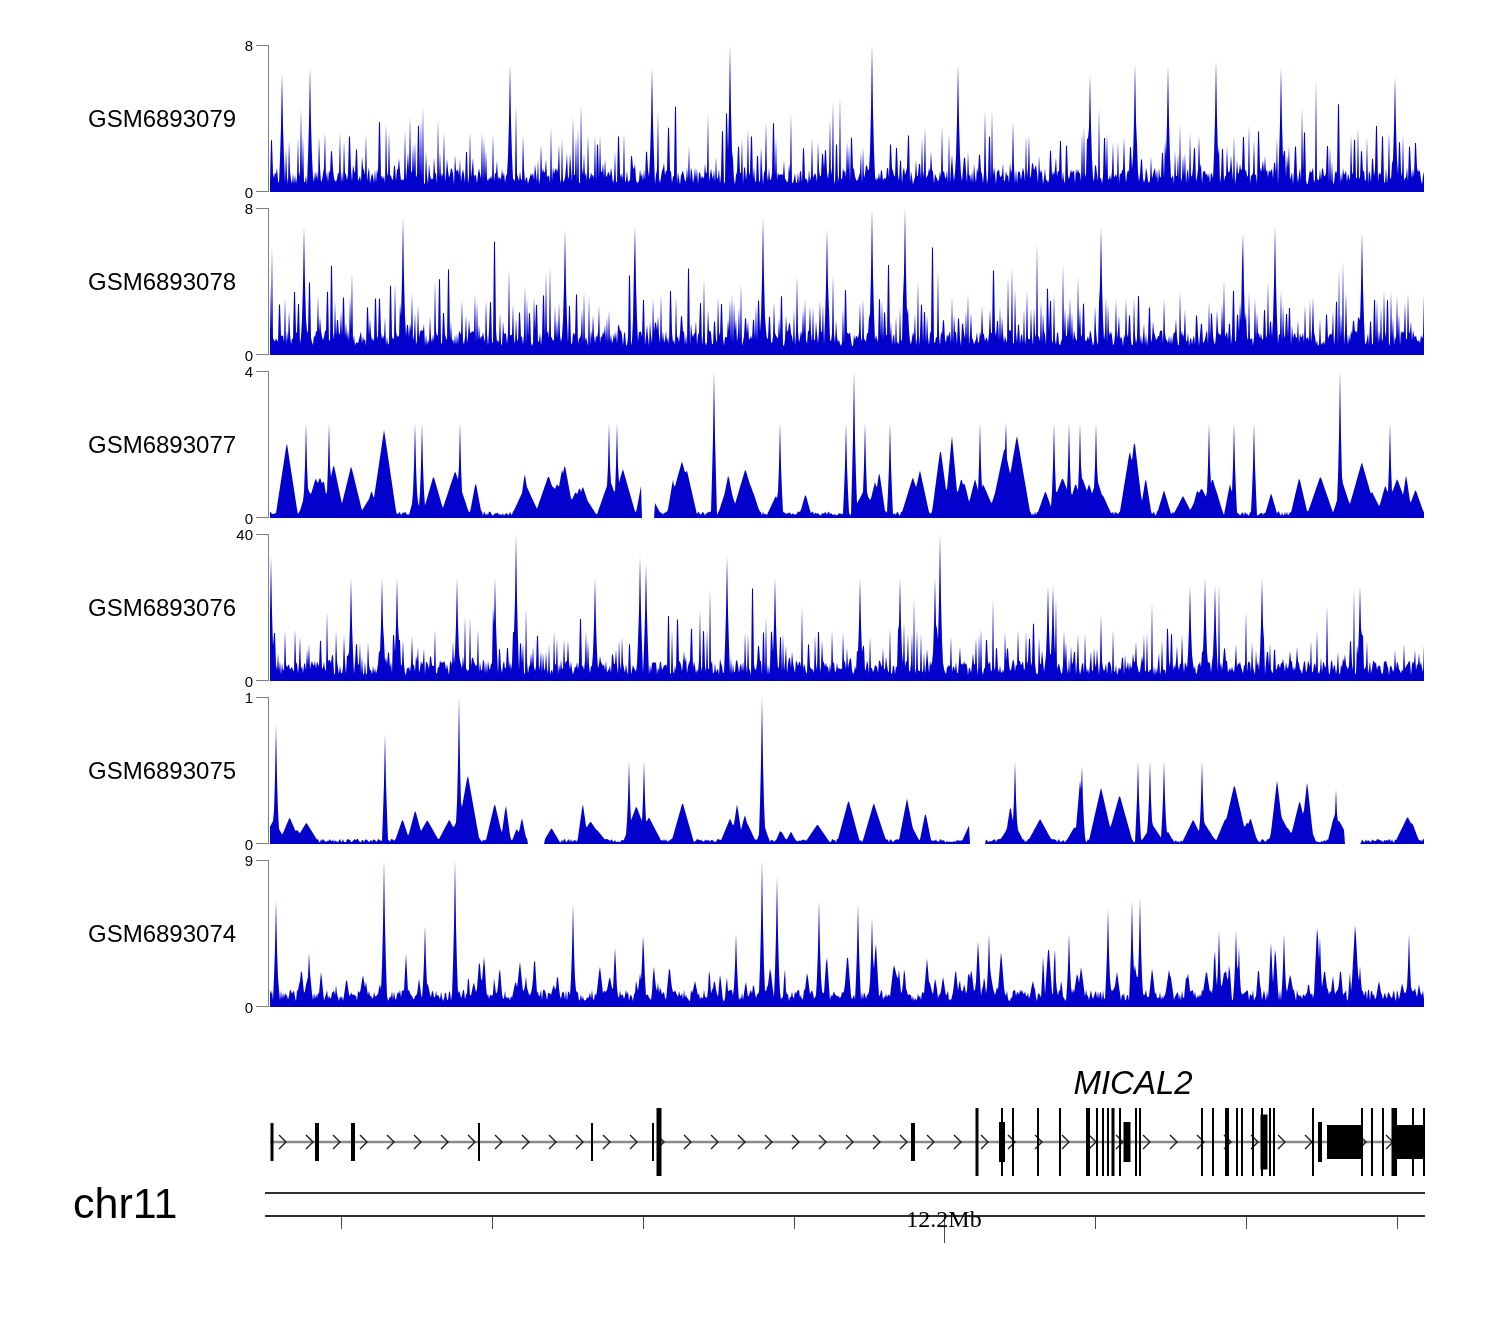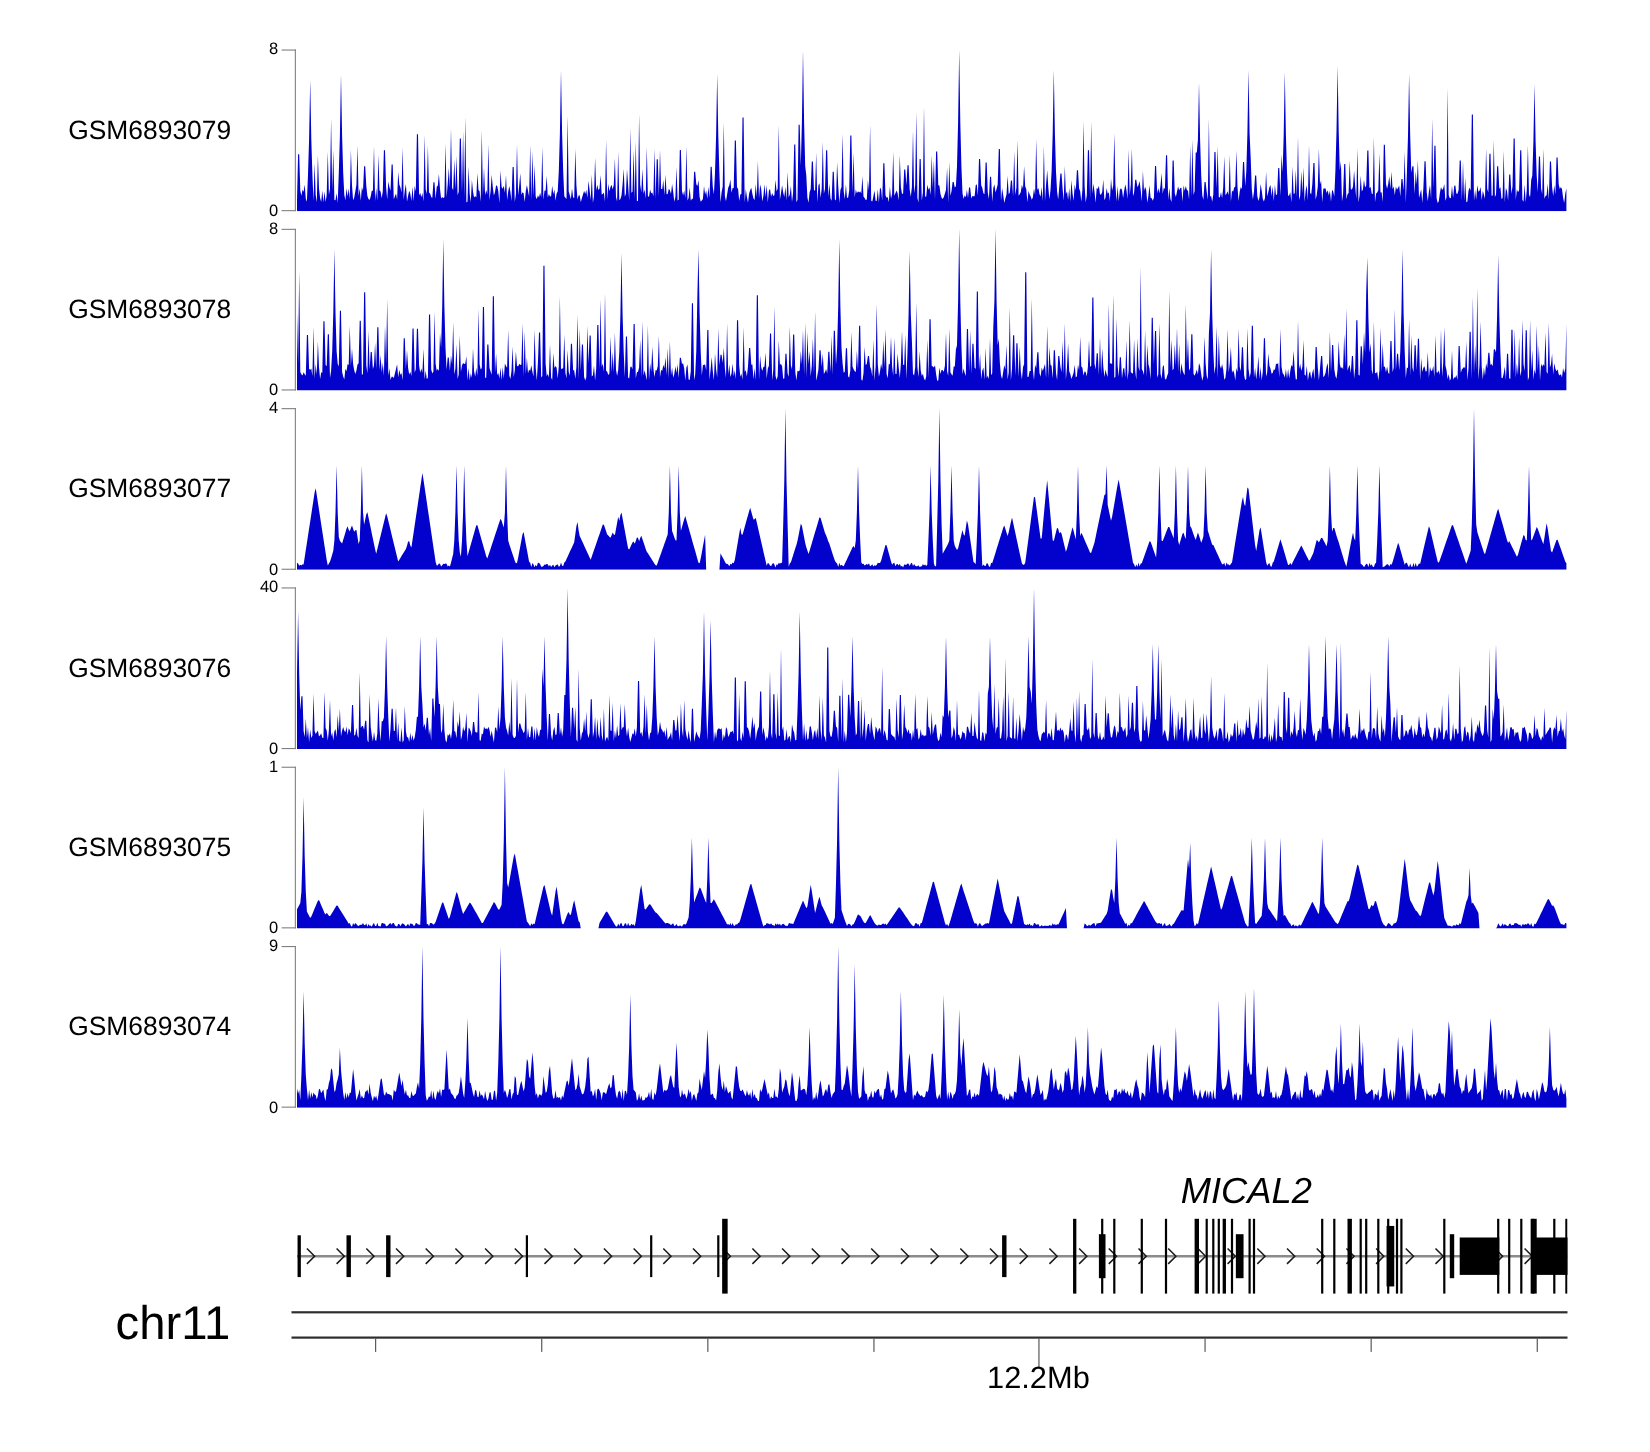--- a/index.html
+++ b/index.html
@@ -2,21 +2,21 @@
 <html><head>
 <meta charset="utf-8">
 <style>
   html,body{margin:0;padding:0;background:#fff;}
   #fig{
     position:relative;width:1500px;height:1320px;background:#fff;overflow:hidden;
     font-family:"Liberation Sans", sans-serif;color:#000;
   }
   .track{position:absolute;left:0;width:1500px;height:147px;}
   .track-label{
-    position:absolute;left:62px;top:50%;transform:translateY(-50%);
+    position:absolute;left:88px;top:50%;transform:translateY(-50%);
     font-size:24px;letter-spacing:0px;white-space:nowrap;
   }
   .ymax-label,.ymin-label{
     position:absolute;left:195px;width:58px;text-align:right;font-size:15px;line-height:15px;
   }
   .ymax-label{top:0;transform:translateY(-50%);}
   .ymin-label{bottom:0;transform:translateY(50%);}
   .ytick{position:absolute;left:256px;width:13px;height:1px;background:var(--axis,#808080);}
   .ytick.top{top:0;}
   .ytick.bottom{bottom:0;}
@@ -27,23 +27,23 @@
   #gene-area{position:absolute;left:270px;top:1060px;width:1155px;height:130px;}
   #gene-label{
     position:absolute;left:1133px;top:1064px;transform:translateX(-50%);
     font-size:33px;white-space:nowrap;font-style:italic;
   }
   #ruler-line-top{position:absolute;left:265px;top:1192px;width:1160px;height:2px;background:#2e2e2e;}
   #ruler-line-bottom{position:absolute;left:265px;top:1215px;width:1160px;height:2px;background:#2e2e2e;}
   .rtick{position:absolute;top:1217px;width:1px;height:12px;background:#4a4a4a;}
   .rtick.major{height:26px;}
   #ruler-tick-label{
-    position:absolute;top:1237px;transform:translateX(-50%);font-size:28px;white-space:nowrap;
+    position:absolute;top:1206px;transform:translateX(-50%);font-size:24px;white-space:nowrap;font-family:Liberation Serif, serif;
   }
-  #chrom-label{position:absolute;left:73px;top:1179px;font-size:43px;margin-left:32px;}
+  #chrom-label{position:absolute;left:73px;top:1179px;font-size:43px;}
 </style>
 </head>
 <body>
 
 <div id="fig" style="--cov: #0202CC; --axis: #808080;">
 
   <div class="track" style="top:45px">
     <div class="track-label">GSM6893079</div>
     <div class="ymax-label">8</div>
     <div class="ymin-label">0</div>

